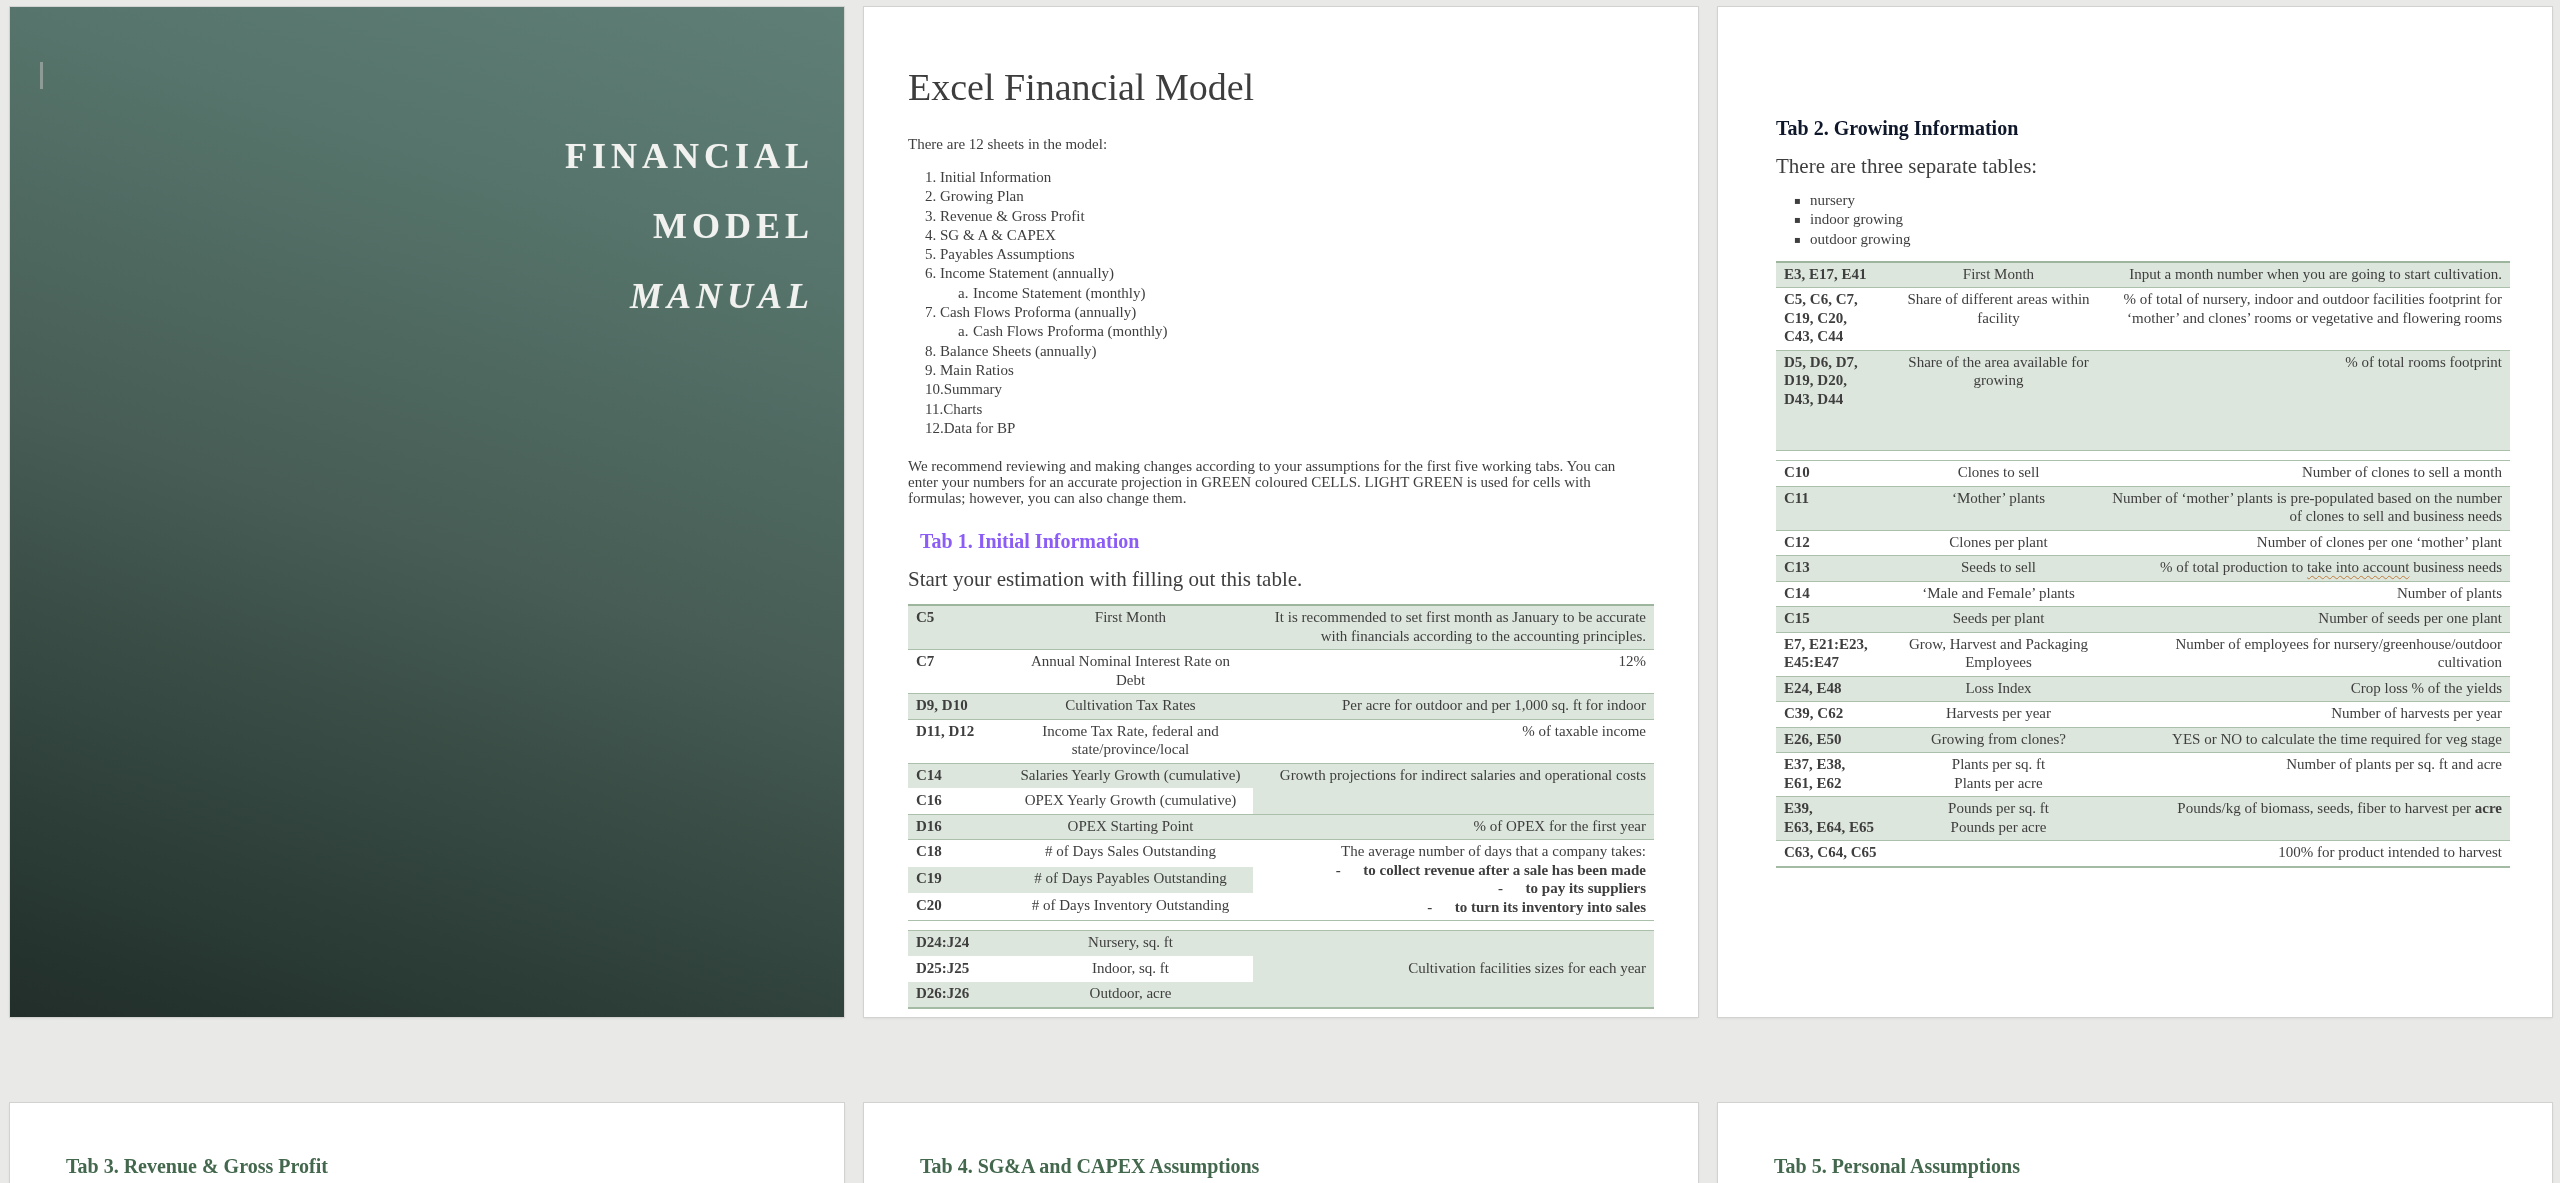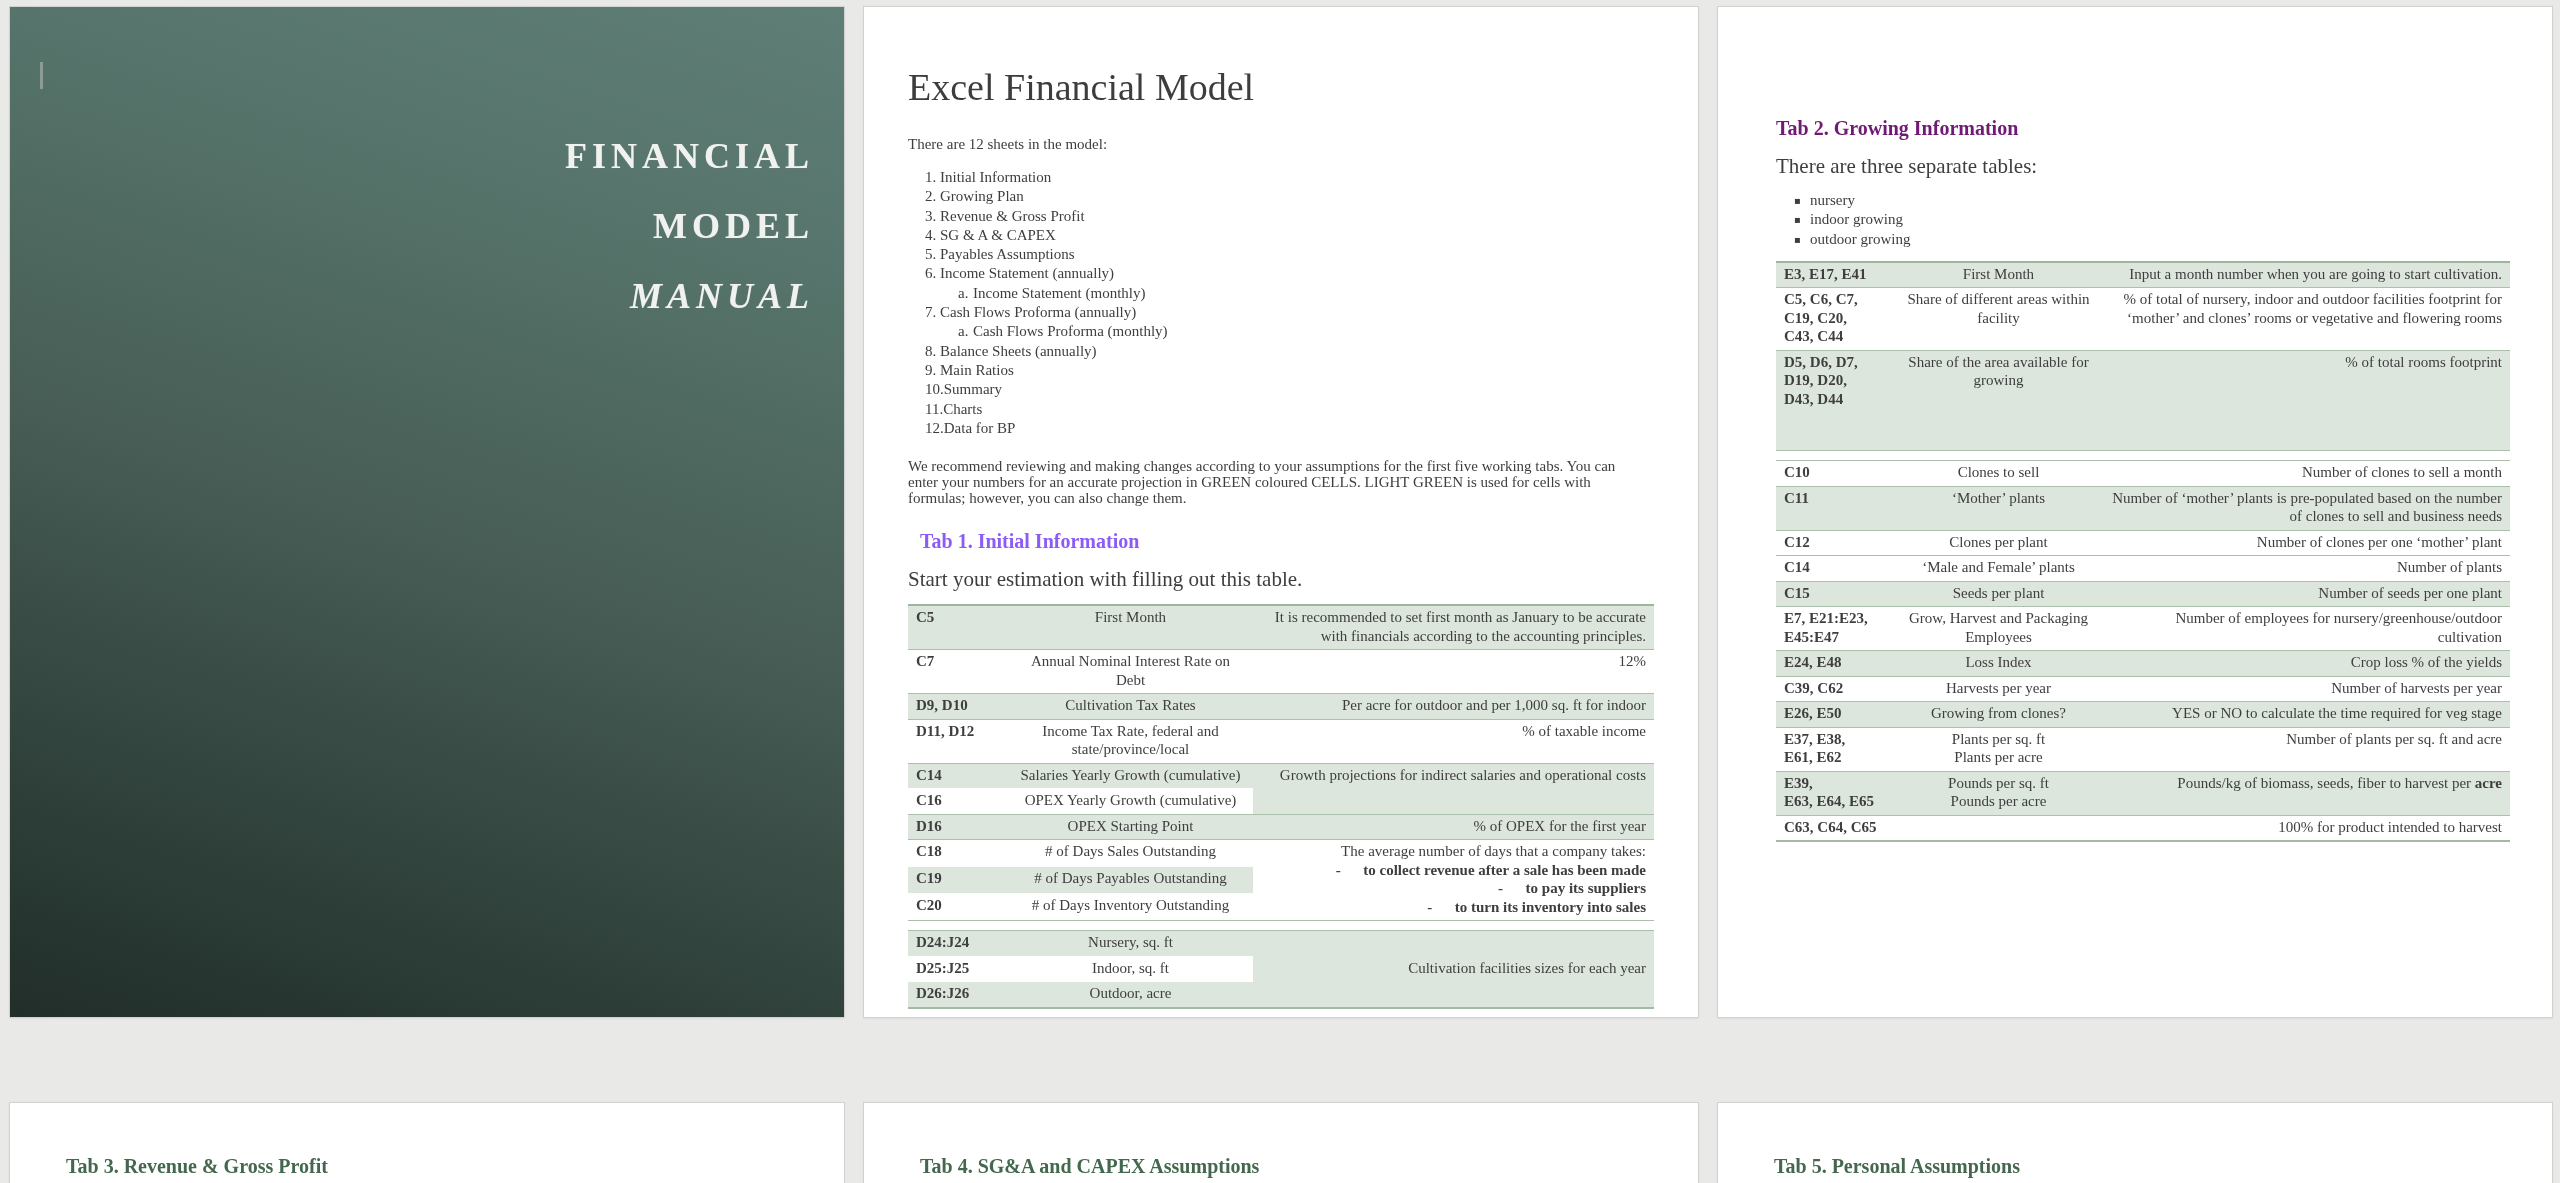--- a/index.html
+++ b/index.html
@@ -56,21 +56,21 @@
   .doc-table td.nt{border-top-color:#ffffff;}
   .doc-table td.mid{vertical-align:middle;}
   .doc-table tr.sp td{height:9px;padding:0;background:#ffffff;}
   .doc-table td.tall{padding-bottom:42px;}
   .doc-table .b{font-weight:bold;white-space:pre-wrap;}
   .mark{text-decoration:underline;text-decoration-style:wavy;text-decoration-color:#bf7b3c;text-decoration-thickness:1px;text-underline-offset:3px;}
   .bold{font-weight:bold;}
 
   
   .p3-content{padding:0 42px 0 58px;position:relative;height:100%;box-sizing:border-box;}
-  .p3-heading{font-size:20px;font-weight:bold;color:#701a75;margin:110px 0 0 0;}
+  .p3-heading{font-size:20px;font-weight:bold;color:#0f172a;margin:110px 0 0 0;}
   .bullets{margin-top:12px;}
   .bullet-li{display:flex;font-size:15px;line-height:19.3px;padding-left:18px;}
   .bullet-li .bchar{min-width:16px;flex:none;font-size:10px;line-height:19.3px;font-family:"DejaVu Sans",sans-serif;}
   .page-number{position:absolute;right:44px;top:1008px;font-size:14px;color:#b2b2b0;}
 
   
   .bottom-heading{font-size:20px;font-weight:bold;color:#44684e;margin:52px 0 0 56px;}
 </style>
 </head>
 <body>
@@ -291,20 +291,25 @@
             <td class="ref sh">C11</td>
             <td class="name sh">‘Mother’ plants</td>
             <td class="desc sh">Number of ‘mother’ plants is pre-populated based on the number of clones to sell and business needs</td>
           </tr>
       <tr>
             <td class="ref">C12</td>
             <td class="name">Clones per plant</td>
             <td class="desc">Number of clones per one ‘mother’ plant</td>
           </tr>
       <tr>
+            <td class="ref sh">C13</td>
+            <td class="name sh">Seeds to sell</td>
+        <td class="desc sh"><span>% of total production to </span><span class="mark">take into account</span><span> business needs</span></td>
+          </tr>
+      <tr>
             <td class="ref">C14</td>
             <td class="name">‘Male and Female’ plants</td>
             <td class="desc">Number of plants</td>
           </tr>
       <tr>
             <td class="ref sh">C15</td>
             <td class="name sh">Seeds per plant</td>
             <td class="desc sh">Number of seeds per one plant</td>
           </tr>
       <tr>

